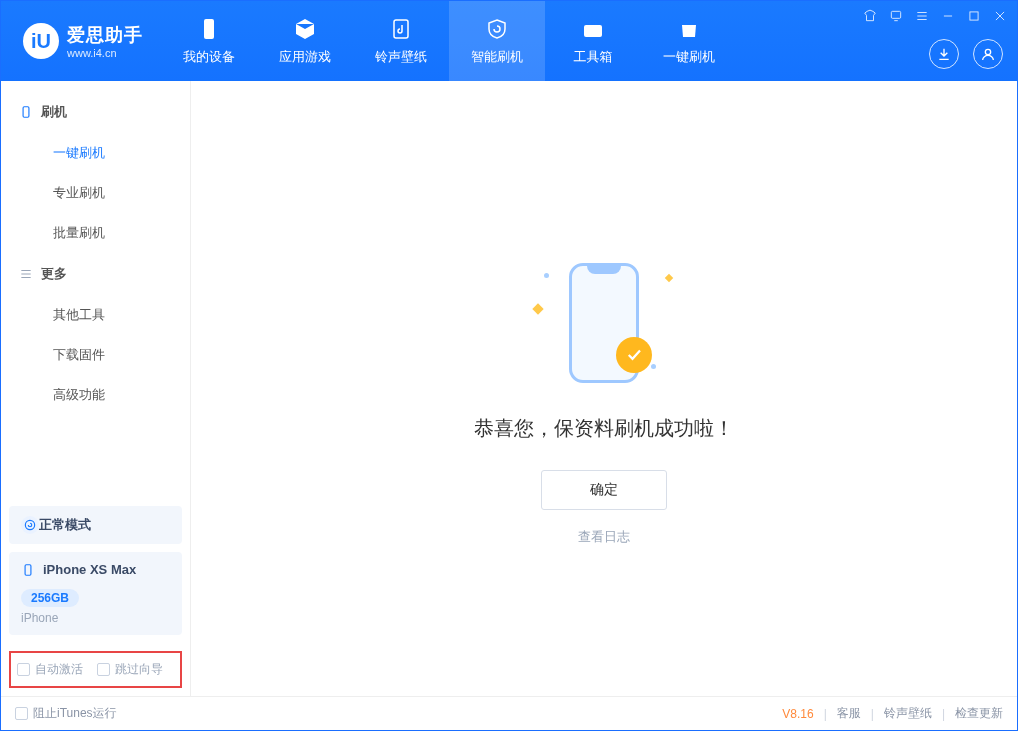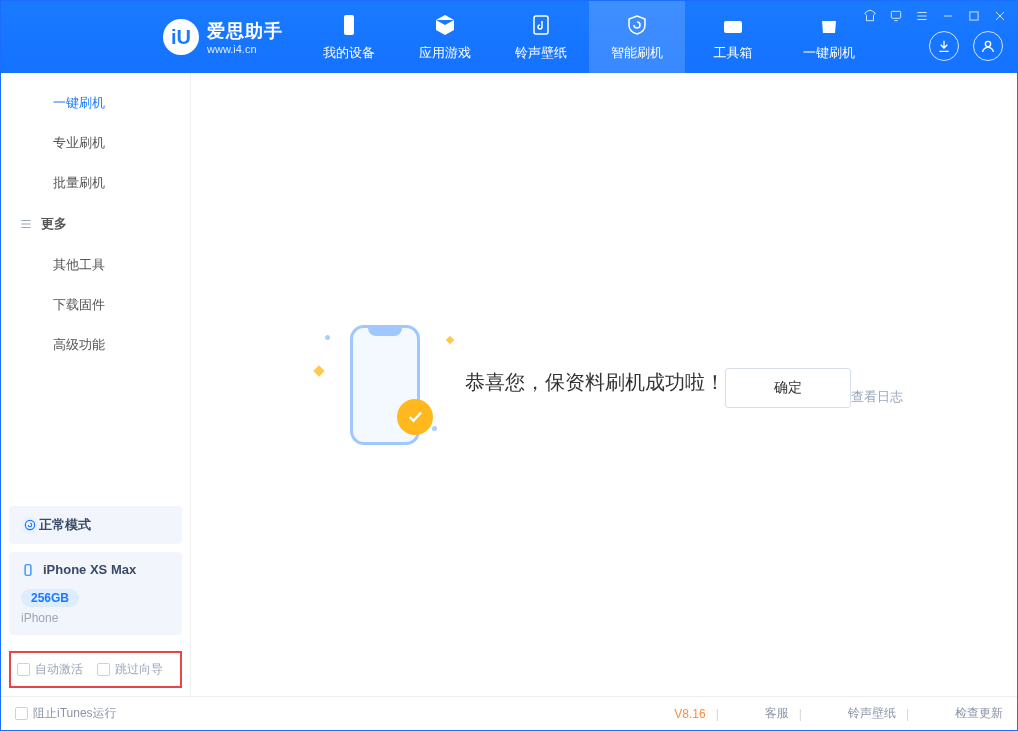--- a/index.html
+++ b/index.html
@@ -1,18 +1,18 @@
 <!DOCTYPE html>
 <html><head>
 <meta charset="utf-8">
 <style>
 * { margin: 0; padding: 0; box-sizing: border-box; }
 body { font-family: "Microsoft YaHei", Arial, sans-serif; font-size: 13px; color: #333; background: #fff; }
 .window { width: 1018px; height: 731px; border: 1px solid #1a6eff; display: flex; flex-direction: column; }
-.titlebar { height: 72px; background: linear-gradient(to bottom, #1a7aff, #1472ff); display: flex; align-items: center; color: #fff; position: relative; justify-content: center; }
+.titlebar { height: 80px; background: linear-gradient(to bottom, #1a7aff, #1472ff); display: flex; align-items: center; color: #fff; position: relative; }
 .logo-wrap { display: flex; align-items: center; padding: 0 18px 0 22px; height: 100%; }
 .logo-icon { width: 36px; height: 36px; background: #fff; border-radius: 50%; display: flex; align-items: center; justify-content: center; color: #1a7aff; font-weight: bold; font-size: 20px; margin-right: 8px; }
 .logo-text .cn { font-size: 18px; font-weight: 600; letter-spacing: 1px; }
 .logo-text .url { font-size: 11px; opacity: 0.85; }
 .tabs { display: flex; height: 100%; }
 .tab { width: 96px; height: 100%; display: flex; flex-direction: column; align-items: center; justify-content: center; cursor: pointer; font-size: 13px; gap: 6px; }
 .tab.active { background: rgba(255,255,255,0.16); }
 .tab-icon { width: 26px; height: 26px; display: flex; align-items: center; justify-content: center; }
 .tab-icon svg { width: 24px; height: 24px; fill: #fff; }
 .window-controls-top { position: absolute; top: 6px; right: 8px; display: flex; gap: 8px; align-items: center; }
@@ -31,40 +31,40 @@
 .mode-card { margin: 8px; background: #f2f6fc; border-radius: 4px; padding: 10px 12px; display: flex; align-items: center; color: #3a4a66; font-weight: 600; }
 .mode-card .dot-ic { width: 18px; height: 18px; border-radius: 50%; background: #eaf2ff; display: flex; align-items: center; justify-content: center; }
 .mode-card .dot-ic svg { width: 14px; height: 14px; stroke: #1a7aff; fill: none; stroke-width: 2; }
 .device-card { margin: 0 8px 8px 8px; background: #f2f6fc; border-radius: 4px; padding: 10px 12px; }
 .device-card .row1 { display: flex; align-items: center; gap: 8px; font-weight: 700; color: #3a4a66; }
 .device-card .badge { display: inline-block; margin-top: 12px; background: #deecff; color: #1a7aff; border-radius: 10px; padding: 2px 10px; font-size: 12px; font-weight: 600; }
 .device-card .sub { color: #9aa6b8; font-size: 12px; margin-top: 4px; }
 .options-row { border: 2px solid #e84545; margin: 8px; padding: 8px 6px; display: flex; align-items: center; gap: 14px; color: #9aa6b8; font-size: 12px; }
 .chk { display: flex; align-items: center; gap: 5px; cursor: pointer; }
 .chk-box { width: 13px; height: 13px; border: 1px solid #c9d2e0; border-radius: 2px; background: #fff; }
-.main { flex: 1; display: flex; flex-direction: row; align-items: center; justify-content: center; position: relative; margin-top: 24px; }
+.main { flex: 1; display: flex; flex-direction: column; align-items: center; justify-content: center; position: relative; margin-top: 24px; }
 .phone-illus { position: relative; width: 160px; height: 140px; margin-bottom: 20px; }
 .sparkle { position: absolute; background: #ffc94a; transform: rotate(45deg); }
 .sparkle.s1 { width: 8px; height: 8px; left: 10px; top: 50px; }
 .sparkle.s2 { width: 6px; height: 6px; right: 12px; top: 20px; }
 .dot { position: absolute; width: 5px; height: 5px; border-radius: 50%; background: #a8cfff; }
 .dot.d1 { left: 20px; top: 18px; }
 .dot.d2 { right: 28px; bottom: 26px; }
 .phone-shape { position: absolute; left: 50%; top: 8px; transform: translateX(-50%); width: 70px; height: 120px; border: 3px solid #9ec8ff; border-radius: 14px; background: #f3f9ff; }
 .phone-notch { position: absolute; top: 0; left: 50%; transform: translateX(-50%); width: 34px; height: 8px; background: #9ec8ff; border-radius: 0 0 8px 8px; }
 .check-badge { position: absolute; right: 32px; bottom: 22px; width: 36px; height: 36px; border-radius: 50%; background: #ffb81e; display: flex; align-items: center; justify-content: center; }
 .check-badge svg { width: 18px; height: 18px; stroke: #fff; stroke-width: 3; fill: none; }
 .success-text { font-size: 20px; color: #333; margin-bottom: 28px; }
 .ok-btn { border: 1px solid #d8dee8; background: #fff; padding: 10px 48px; font-size: 14px; color: #333; border-radius: 3px; cursor: pointer; margin-bottom: 18px; }
 .log-link { color: #9aa6b8; font-size: 13px; cursor: pointer; }
 .statusbar { height: 34px; border-top: 1px solid #eee; display: flex; align-items: center; padding: 0 14px; font-size: 12px; color: #8a94a6; }
 .statusbar .left { display: flex; gap: 6px; }
 .statusbar .right { margin-left: auto; display: flex; align-items: center; gap: 10px; }
 .statusbar .sep { color: #d0d6e0; }
-.statusbar .lnk { cursor: pointer; margin-left: 36px; }
+.statusbar .lnk { cursor: pointer; }
 .statusbar .ver { color: #ff8a3c; }
 </style>
 </head>
 <body>
 
 <div class="window">
 
   <div class="titlebar">
     <div class="logo-wrap">
       <div class="logo-icon">iU</div>
@@ -173,20 +173,26 @@
             <circle cx="12" cy="9" r="4"></circle>
             <path d="M4 21 c0 -4 4 -7 8 -7 s8 3 8 7"></path>
           </svg>
         </span>
     </div>
   </div>
 
   <div class="body">
     <div class="sidebar">
       <div class="side-scroll">
+        <div class="group-header">
+          <svg viewBox="0 0 24 24" fill="none" stroke="#1a7aff" stroke-width="2">
+              <rect x="7" y="3" width="10" height="18" rx="2"></rect>
+            </svg>
+          <span>刷机</span>
+        </div>
         <div class="side-item active">一键刷机</div>
         <div class="side-item">专业刷机</div>
         <div class="side-item">批量刷机</div>
 
         <div class="group-header">
           <svg viewBox="0 0 24 24" fill="none" stroke="#9aa6b8" stroke-width="2">
               <path d="M4 6 h16 M4 12 h16 M4 18 h16"></path>
             </svg>
           <span>更多</span>
         </div>

